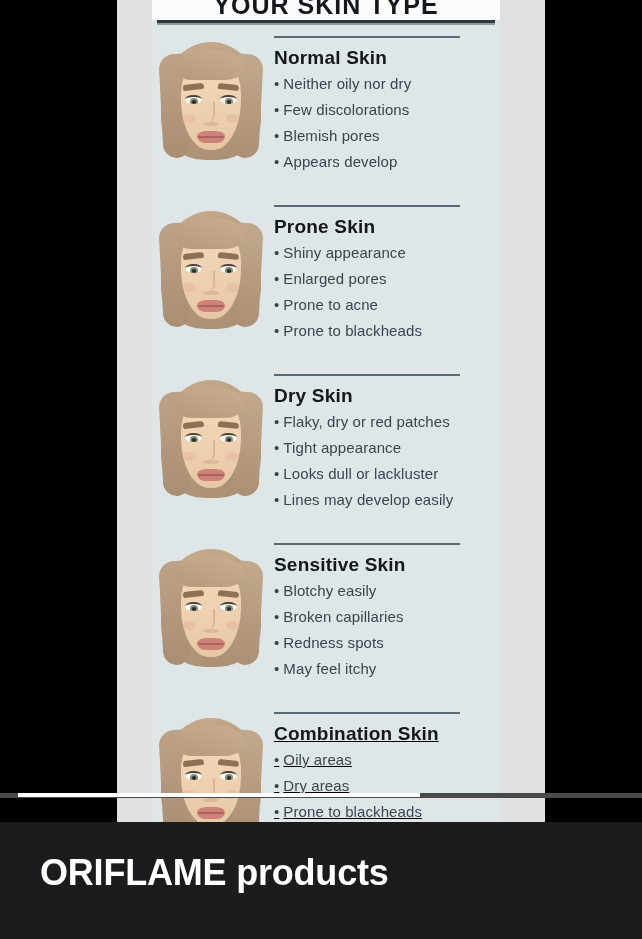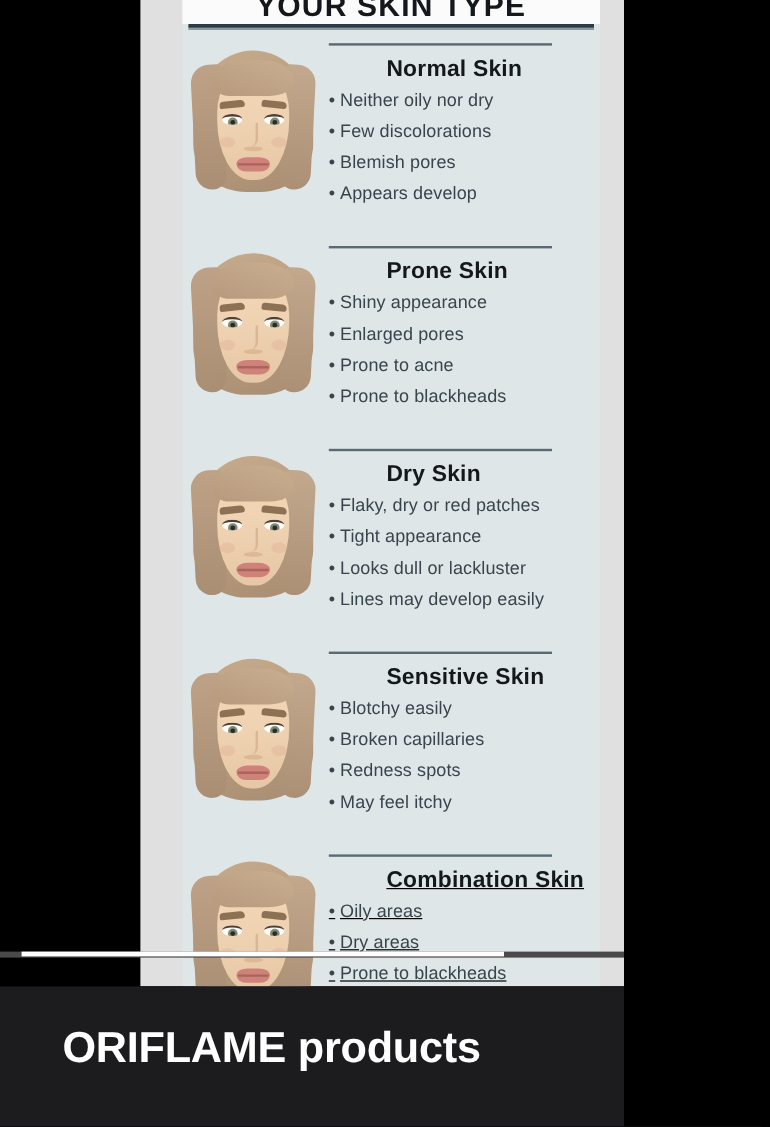--- a/index.html
+++ b/index.html
@@ -2,21 +2,21 @@
 <html><head>
 <meta charset="utf-8">
 <style>
   * { margin:0; padding:0; box-sizing:border-box; }
   html, body {
     width:642px; height:939px;
     background:#000;
     font-family:"Liberation Sans", sans-serif;
     overflow:hidden;
   }
-  #screen { position:relative; width:520px; height:939px; background:#000; overflow:hidden; }
+  #screen { position:relative; width:642px; height:939px; background:#000; overflow:hidden; }
 
   
   #media-area {
     position:absolute; left:0; top:0; width:642px; height:822px;
     background:#000; overflow:hidden;
   }
   #infographic {
     position:absolute; left:117px; top:0; width:428px; height:822px;
     background:#e0e0e0; overflow:hidden;
   }
@@ -48,21 +48,21 @@
   .face-wrap {
     width:118px; flex:0 0 118px;
     display:flex; justify-content:center; padding-top:6px;
   }
   .text-wrap { flex:1 1 auto; padding-left:4px; padding-top:2px; }
   .sec-rule {
     height:2px; background:#5a6a74; width:186px; margin-bottom:9px;
   }
   .sec-title {
     font-size:19px; font-weight:bold; color:#14181c;
-    letter-spacing:0.2px; margin-bottom:7px;margin-left:48px;
+    letter-spacing:0.2px; margin-bottom:7px;
   }
   .bullet {
     font-size:15px; color:#39454d; letter-spacing:0.1px;
     line-height:15px; margin-bottom:11px; white-space:nowrap;
   }
   .bullet .dot { margin-right:4px; }
 
   
   .face { position:relative; width:100px; height:124px; }
   .hair-back {
@@ -148,21 +148,20 @@
 
   
   #caption-bar {
     position:absolute; left:0; top:822px; width:642px; height:117px;
     background:#1c1c1e;
   }
   #caption-title {
     position:absolute; left:40px; top:30px;
     font-size:36px; font-weight:bold; color:#ffffff;
     letter-spacing:-0.2px;
-    margin-left:12px;
   }
 </style>
 </head>
 <body>
 
 <div id="screen">
 
   <div id="media-area">
 
     <div id="infographic">

